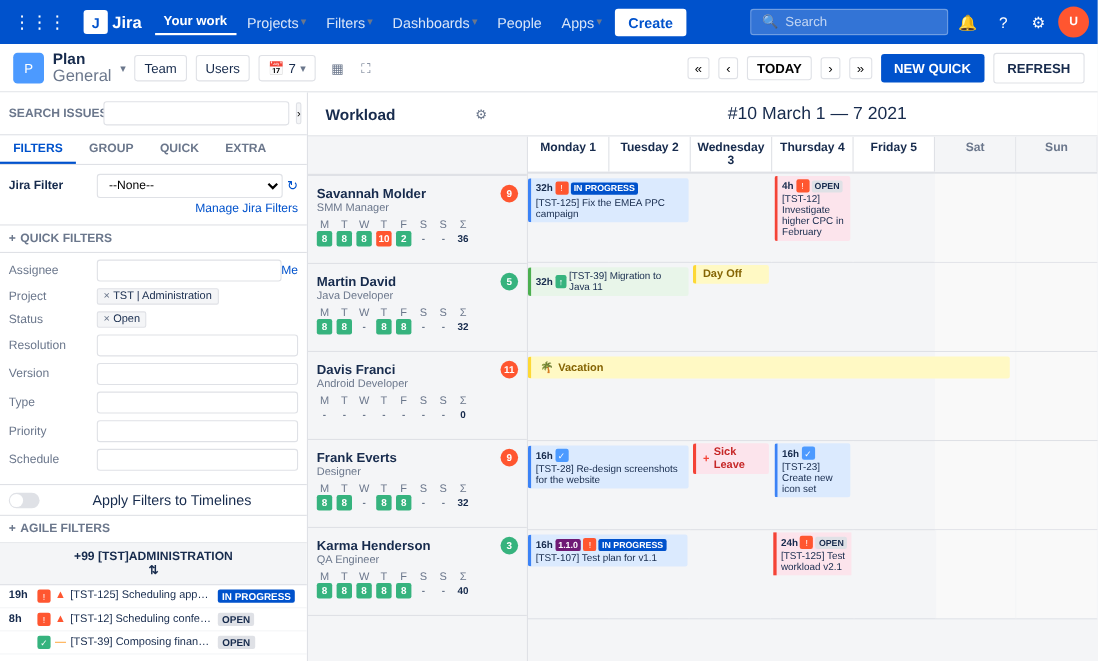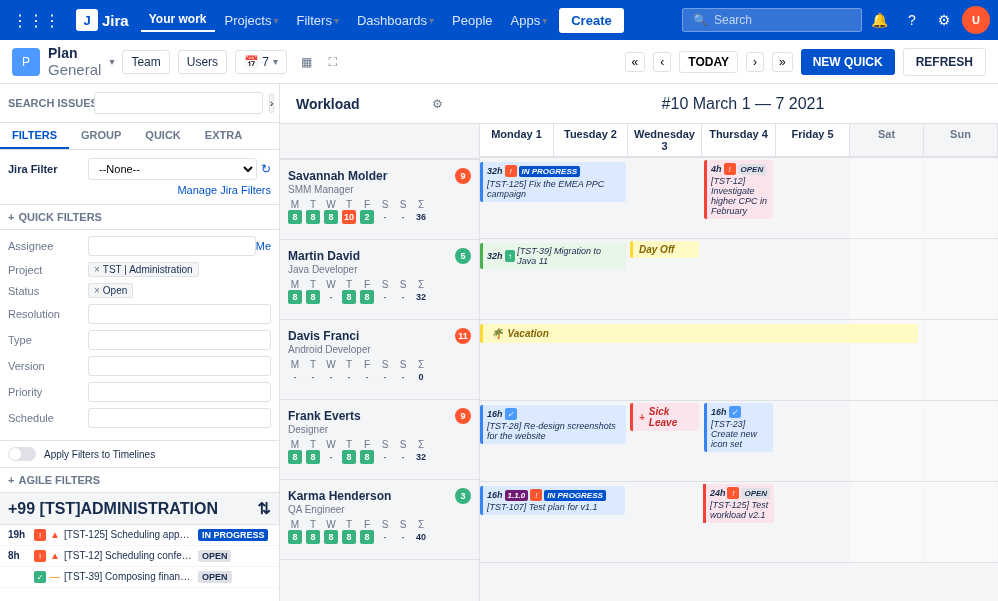--- a/index.html
+++ b/index.html
@@ -55,24 +55,24 @@
     .quick-filters-header { padding: 6px 8px; font-size: 11px; font-weight: 700; color: #6b778c; display: flex; align-items: center; gap: 4px; border-bottom: 1px solid #dfe1e6; }
     .quick-filter-grid { padding: 6px 8px; }
     .qf-row { display: flex; align-items: center; margin-bottom: 6px; }
     .qf-label { width: 80px; font-size: 11px; color: #6b778c; }
     .qf-me { color: #0052cc; font-size: 11px; cursor: pointer; }
     .qf-tag { background: #f4f5f7; border: 1px solid #dfe1e6; border-radius: 2px; padding: 1px 5px; font-size: 10px; display: inline-flex; align-items: center; gap: 3px; }
     .qf-tag .x { cursor: pointer; color: #6b778c; }
     .apply-filters-row { padding: 6px 8px; display: flex; align-items: center; gap: 8px; border-top: 1px solid #dfe1e6; }
     .toggle { width: 28px; height: 14px; background: #dfe1e6; border-radius: 7px; position: relative; cursor: pointer; }
     .toggle-knob { width: 12px; height: 12px; background: white; border-radius: 50%; position: absolute; top: 1px; left: 1px; }
-    .apply-label { font-size: 10px; color: #172b4d; }
+    .apply-label { font-size: 13px; color: #172b4d; margin-left: 40px; }
     .restore-link { color: #0052cc; font-size: 11px; cursor: pointer; margin-left: auto; }
     .agile-header { padding: 6px 8px; font-size: 11px; font-weight: 700; color: #6b778c; display: flex; align-items: center; gap: 4px; border-bottom: 1px solid #dfe1e6; border-top: 1px solid #dfe1e6; }
-    .issues-header { padding: 6px 8px; background: #f4f5f7; display: flex; align-items: center; justify-content: space-between; border-bottom: 1px solid #dfe1e6; font-size: 16px; font-weight: 700; color: #172b4d; }
+    .issues-header { padding: 6px 8px; background: #f4f5f7; display: flex; align-items: center; justify-content: space-between; border-bottom: 1px solid #dfe1e6; font-size: 11px; font-weight: 700; color: #172b4d; flex-direction: column; }
     .issues-list { overflow-y: auto; flex: 1; }
     .issue-item { padding: 4px 8px; border-bottom: 1px solid #f4f5f7; display: flex; align-items: flex-start; gap: 4px; cursor: pointer; }
     .issue-hours { font-size: 10px; color: #172b4d; font-weight: 600; min-width: 22px; }
     .issue-text { flex: 1; font-size: 10px; color: #172b4d; overflow: hidden; text-overflow: ellipsis; white-space: nowrap; max-width: 130px; }
     .issue-badge { font-size: 9px; padding: 1px 4px; border-radius: 2px; font-weight: 600; white-space: nowrap; }
     .badge-inprogress { background: #0052cc; color: white; }
     .badge-open { background: #dfe1e6; color: #172b4d; }
     .icon-sm { width: 12px; height: 12px; border-radius: 2px; display: inline-flex; align-items: center; justify-content: center; font-size: 8px; }
     .icon-red { background: #ff5630; color: white; }
     .icon-green { background: #36b37e; color: white; }
@@ -100,21 +100,21 @@
     .day-val { width: 14px; height: 14px; display: flex; align-items: center; justify-content: center; font-size: 9px; border-radius: 2px; font-weight: 600; }
     .day-normal { background: #36b37e; color: white; }
     .day-over { background: #ff5630; color: white; }
     .day-dash { color: #6b778c; }
     .day-sum { color: #172b4d; font-weight: 600; }
 
     .calendar-area { flex: 1; overflow: hidden; display: flex; flex-direction: column; }
     .cal-headers { display: flex; border-bottom: 2px solid #dfe1e6; background: white; }
     .cal-header-cell { flex: 1; text-align: center; padding: 4px 2px; font-size: 11px; font-weight: 600; color: #172b4d; border-right: 1px solid #dfe1e6; }
     .cal-header-cell.weekend { background: #f4f5f7; color: #6b778c; }
-    .cal-rows { flex: 1; overflow-y: auto; font-style: italic; }
+    .cal-rows { flex: 1; overflow-y: auto; }
     .cal-row { display: flex; border-bottom: 1px solid #dfe1e6; min-height: 80px; }
     .cal-cell { flex: 1; border-right: 1px solid #f4f5f7; padding: 2px; min-height: 80px; position: relative; vertical-align: top; }
     .cal-cell.weekend { background: #f9f9f9; }
   </style>
 </head>
 <body>
 
 <nav class="top-nav">
   <span class="nav-grid-icon">⋮⋮⋮</span>
   <div class="jira-logo">
@@ -221,25 +221,25 @@
       </div>
       <div class="qf-row">
         <span class="qf-label">Status</span>
         <span class="qf-tag"><span class="x">×</span> Open</span>
       </div>
       <div class="qf-row">
         <span class="qf-label">Resolution</span>
         <input class="filter-input" style="flex: 1 1 0%;" type="text">
       </div>
       <div class="qf-row">
+        <span class="qf-label">Version</span>
+        <input class="filter-input" style="flex: 1 1 0%;" type="text">
+      </div>
+      <div class="qf-row">
         <span class="qf-label">Type</span>
-        <input class="filter-input" style="flex: 1 1 0%;" type="text">
-      </div>
-      <div class="qf-row">
-        <span class="qf-label">Version</span>
         <input class="filter-input" style="flex: 1 1 0%;" type="text">
       </div>
       <div class="qf-row">
         <span class="qf-label">Priority</span>
         <input class="filter-input" style="flex: 1 1 0%;" type="text">
       </div>
       <div class="qf-row">
         <span class="qf-label">Schedule</span>
         <input class="filter-input" style="flex: 1 1 0%;" type="text">
       </div>

